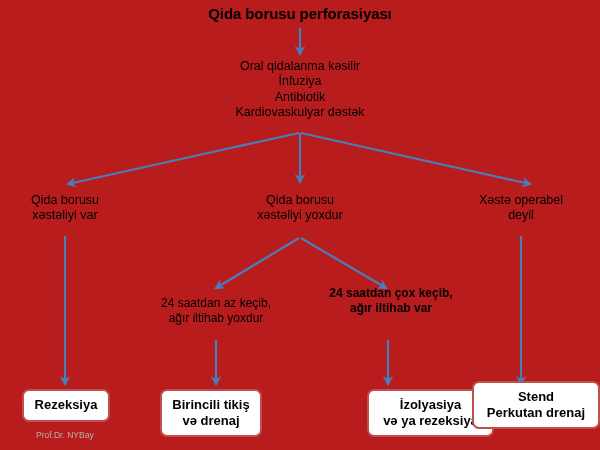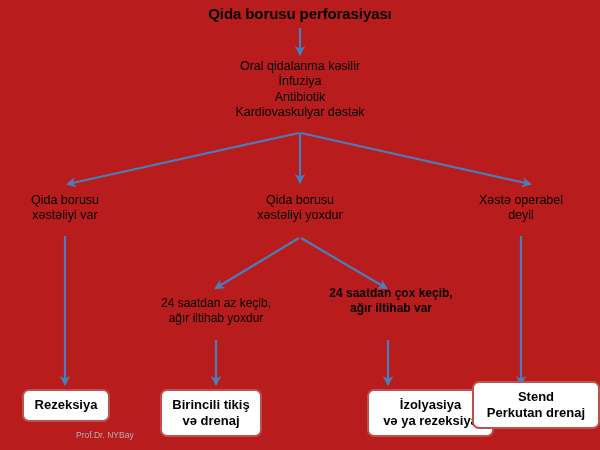--- a/index.html
+++ b/index.html
@@ -125,15 +125,15 @@
 
   <div class="term-box" style="left:160px; top:389px; width:102px; height:48px;">Birincili tikiş
 və drenaj</div>
 
   <div class="term-box" style="left:328px; top:389px; width:127px; height:48px;margin-left:39px;">İzolyasiya
 və ya rezeksiya</div>
 
   <div class="term-box" style="left:472px; top:381px; width:128px; height:48px;">Stend
 Perkutan drenaj</div>
 
-  <div class="watermark" style="left:36px; top:430px;margin-left:40px;">Prof.Dr. NYBay</div>
+  <div class="watermark" style="left:36px; top:430px;">Prof.Dr. NYBay</div>
 
 </div>
 
 </body></html>

